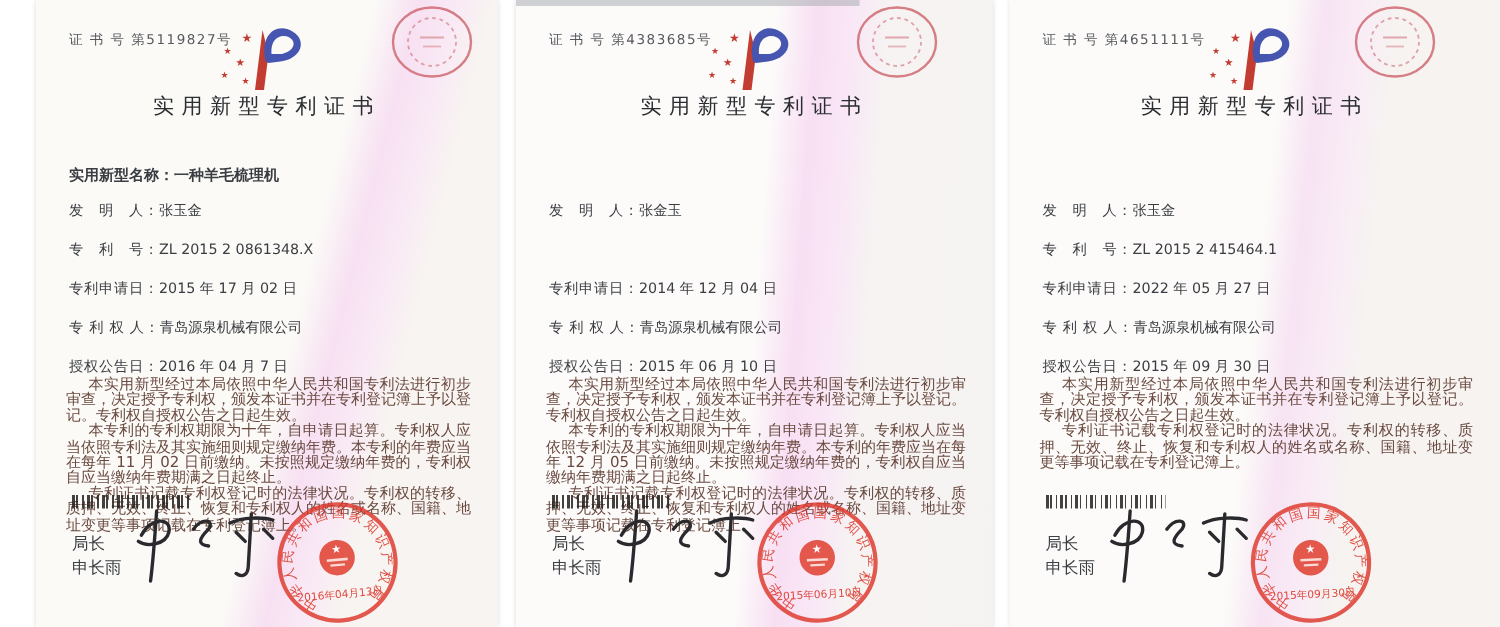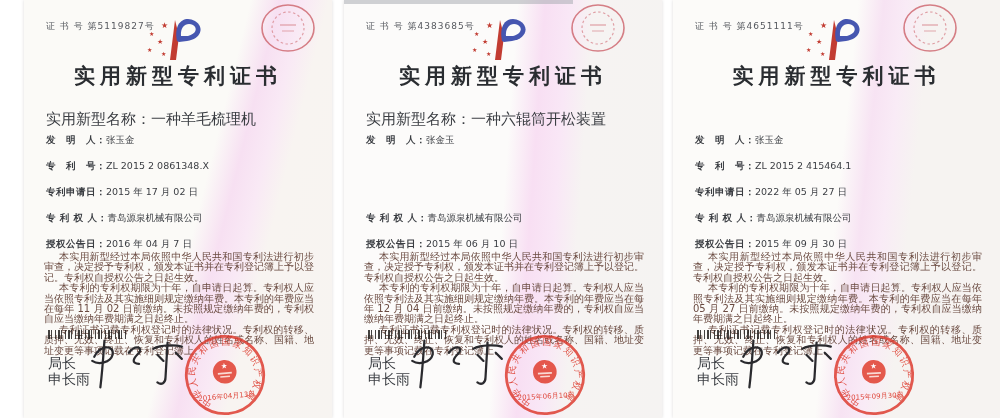--- a/index.html
+++ b/index.html
@@ -12,31 +12,31 @@
       background:linear-gradient(94deg,#fcfbfa 0%,#fcfbfa 50%,#f8dff3 58%,#f9e7f6 65%,#f6f3f2 72%,#f5f3f2 100%);}
   .c2{left:673px;width:327px;
       background:linear-gradient(96deg,#fcfbf9 0%,#fcfbf9 50%,#f7e3f3 57%,#f9ebf6 63%,#f6f3f1 70%,#f6f3f1 100%);}
   .top-strip{position:absolute;top:0;left:0;width:72%;height:4px;background:#a9adb2;opacity:.55;}
   .cert-no{position:absolute;left:22px;top:20px;font-size:9px;letter-spacing:1px;color:#55585e;white-space:nowrap;}
   .logo{position:absolute;left:50%;margin-left:-36px;top:14px;width:66px;height:48px;}
   .corner-stamp{position:absolute;top:2px;width:60px;height:54px;}
   .c0 .corner-stamp{right:14px;} .c1 .corner-stamp{right:34px;} .c2 .corner-stamp{right:40px;}
   .title{position:absolute;top:62px;left:0;width:100%;text-align:center;
          font-family:"DejaVu Serif","Liberation Serif",serif;
-         font-size:21px;font-weight:bold;letter-spacing:5px;color:#2a2d31;}
-  .name-line{position:absolute;left:22px;top:110px;font-size:15px;font-weight:normal;color:#3a3d42;white-space:nowrap;}
+         font-size:14px;font-weight:normal;letter-spacing:5px;color:#2a2d31;}
+  .name-line{position:absolute;left:22px;top:110px;font-size:10px;font-weight:bold;color:#3a3d42;white-space:nowrap;}
   .row{position:absolute;left:22px;font-size:9.5px;color:#3a3d42;white-space:nowrap;}
-  .row .lab{font-weight:bold;letter-spacing:.5px;}
+  .row .lab{font-weight:normal;letter-spacing:.5px;}
   .row.r0{top:134px}.row.r1{top:160px}.row.r2{top:186px}.row.r3{top:212px}.row.r4{top:238px}
   .bodytext{position:absolute;left:20px;top:252px;right:18px;font-size:10px;line-height:10.4px;
             color:#6a4a40;text-align:justify;}
   .bodytext p{margin:0;text-indent:15px;}
   .barcode{position:absolute;left:24px;top:330px;width:80px;height:9px;opacity:.85;
            background:repeating-linear-gradient(90deg,#23211f 0 2px,transparent 2px 3px,#23211f 3px 4px,transparent 4px 7px,#23211f 7px 8px,transparent 8px 10px);}
-  .signer{position:absolute;left:24px;top:355px;font-size:14px;color:#3b3e43;line-height:16px;}
+  .signer{position:absolute;left:24px;top:355px;font-size:11px;color:#3b3e43;line-height:16px;}
   .signature{position:absolute;left:56px;top:336px;width:112px;height:58px;}
   .seal{position:absolute;left:158px;top:332px;width:86px;height:86px;transform:rotate(-5deg);opacity:.92;}
   .c1 .seal,.c2 .seal{transform:rotate(-3deg);}
 </style>
 </head>
 <body>
 
 <div class="canvas">
 
   <div class="cert c0">
@@ -112,27 +112,27 @@
       <path d="M34 27 C30 8 42 1 52 7 C62 13 58 25 44 27 L36 28 Z" fill="#4656b0"></path>
       <path d="M38 22 C37 12 44 8 50 11 C55 14 53 20 45 22 Z" fill="#fcfbfa"></path>
     </svg>
     <svg class="corner-stamp" viewBox="0 0 60 54">
       <ellipse cx="30" cy="26" rx="26" ry="23" fill="none" stroke="#cf6a72" stroke-width="1.6" opacity="0.85"></ellipse>
       <circle cx="30" cy="26" r="16" fill="none" stroke="#d98b92" stroke-width="1.2" stroke-dasharray="2.5 2.5" opacity="0.8"></circle>
       <line x1="22" y1="23" x2="38" y2="23" stroke="#d98b92" stroke-width="1.4" opacity="0.7"></line>
       <line x1="24" y1="29" x2="36" y2="29" stroke="#d98b92" stroke-width="1.2" opacity="0.6"></line>
     </svg>
     <div class="title">实用新型专利证书</div>
-    <div class="name-line">实用新型名称：一种六辊筒开松装置</div>
     <div class="row r0"><span class="lab">发　明　人：</span><span class="val">张金玉</span></div>
+    <div class="row r2"><span class="lab">专利申请日：</span><span class="val">2014 年 12 月 04 日</span></div>
     <div class="row r3"><span class="lab">专 利 权 人：</span><span class="val">青岛源泉机械有限公司</span></div>
     <div class="row r4"><span class="lab">授权公告日：</span><span class="val">2015 年 06 月 10 日</span></div>
     <div class="bodytext">
       <p>本实用新型经过本局依照中华人民共和国专利法进行初步审查，决定授予专利权，颁发本证书并在专利登记簿上予以登记。专利权自授权公告之日起生效。</p>
-      <p>本专利的专利权期限为十年，自申请日起算。专利权人应当依照专利法及其实施细则规定缴纳年费。本专利的年费应当在每年 12 月 04 日前缴纳。未按照规定缴纳年费的，专利权自应当缴纳年费期满之日起终止。</p>
+      <p>本专利的专利权期限为十年，自申请日起算。专利权人应当依照专利法及其实施细则规定缴纳年费。本专利的年费应当在每年 12 月 05 日前缴纳。未按照规定缴纳年费的，专利权自应当缴纳年费期满之日起终止。</p>
       <p>专利证书记载专利权登记时的法律状况。专利权的转移、质押、无效、终止、恢复和专利权人的姓名或名称、国籍、地址变更等事项记载在专利登记簿上。</p>
     </div>
     <div class="barcode"></div>
     <div class="signer">
       <div>局长</div>
       <div>申长雨</div>
     </div>
     <svg class="signature" viewBox="0 0 110 56">
       <g fill="none" stroke="#2a2a2e" stroke-width="2.2" stroke-linecap="round">
         <path d="M14 20 C20 8 34 8 32 18 C30 26 18 28 12 24"></path>
@@ -177,21 +177,20 @@
       <line x1="24" y1="29" x2="36" y2="29" stroke="#d98b92" stroke-width="1.2" opacity="0.6"></line>
     </svg>
     <div class="title">实用新型专利证书</div>
     <div class="row r0"><span class="lab">发　明　人：</span><span class="val">张玉金</span></div>
     <div class="row r1"><span class="lab">专　利　号：</span><span class="val">ZL 2015 2 415464.1</span></div>
     <div class="row r2"><span class="lab">专利申请日：</span><span class="val">2022 年 05 月 27 日</span></div>
     <div class="row r3"><span class="lab">专 利 权 人：</span><span class="val">青岛源泉机械有限公司</span></div>
     <div class="row r4"><span class="lab">授权公告日：</span><span class="val">2015 年 09 月 30 日</span></div>
     <div class="bodytext">
       <p>本实用新型经过本局依照中华人民共和国专利法进行初步审查，决定授予专利权，颁发本证书并在专利登记簿上予以登记。专利权自授权公告之日起生效。</p>
-      <p>本专利的专利权期限为十年，自申请日起算。专利权人应当依照专利法及其实施细则规定缴纳年费。本专利的年费应当在每年 05 月 27 日前缴纳。未按照规定缴纳年费的，专利权自应当缴纳年费期满之日起终止。</p>
       <p>专利证书记载专利权登记时的法律状况。专利权的转移、质押、无效、终止、恢复和专利权人的姓名或名称、国籍、地址变更等事项记载在专利登记簿上。</p>
     </div>
     <div class="barcode"></div>
     <div class="signer">
       <div>局长</div>
       <div>申长雨</div>
     </div>
     <svg class="signature" viewBox="0 0 110 56">
       <g fill="none" stroke="#2a2a2e" stroke-width="2.2" stroke-linecap="round">
         <path d="M14 20 C20 8 34 8 32 18 C30 26 18 28 12 24"></path>

